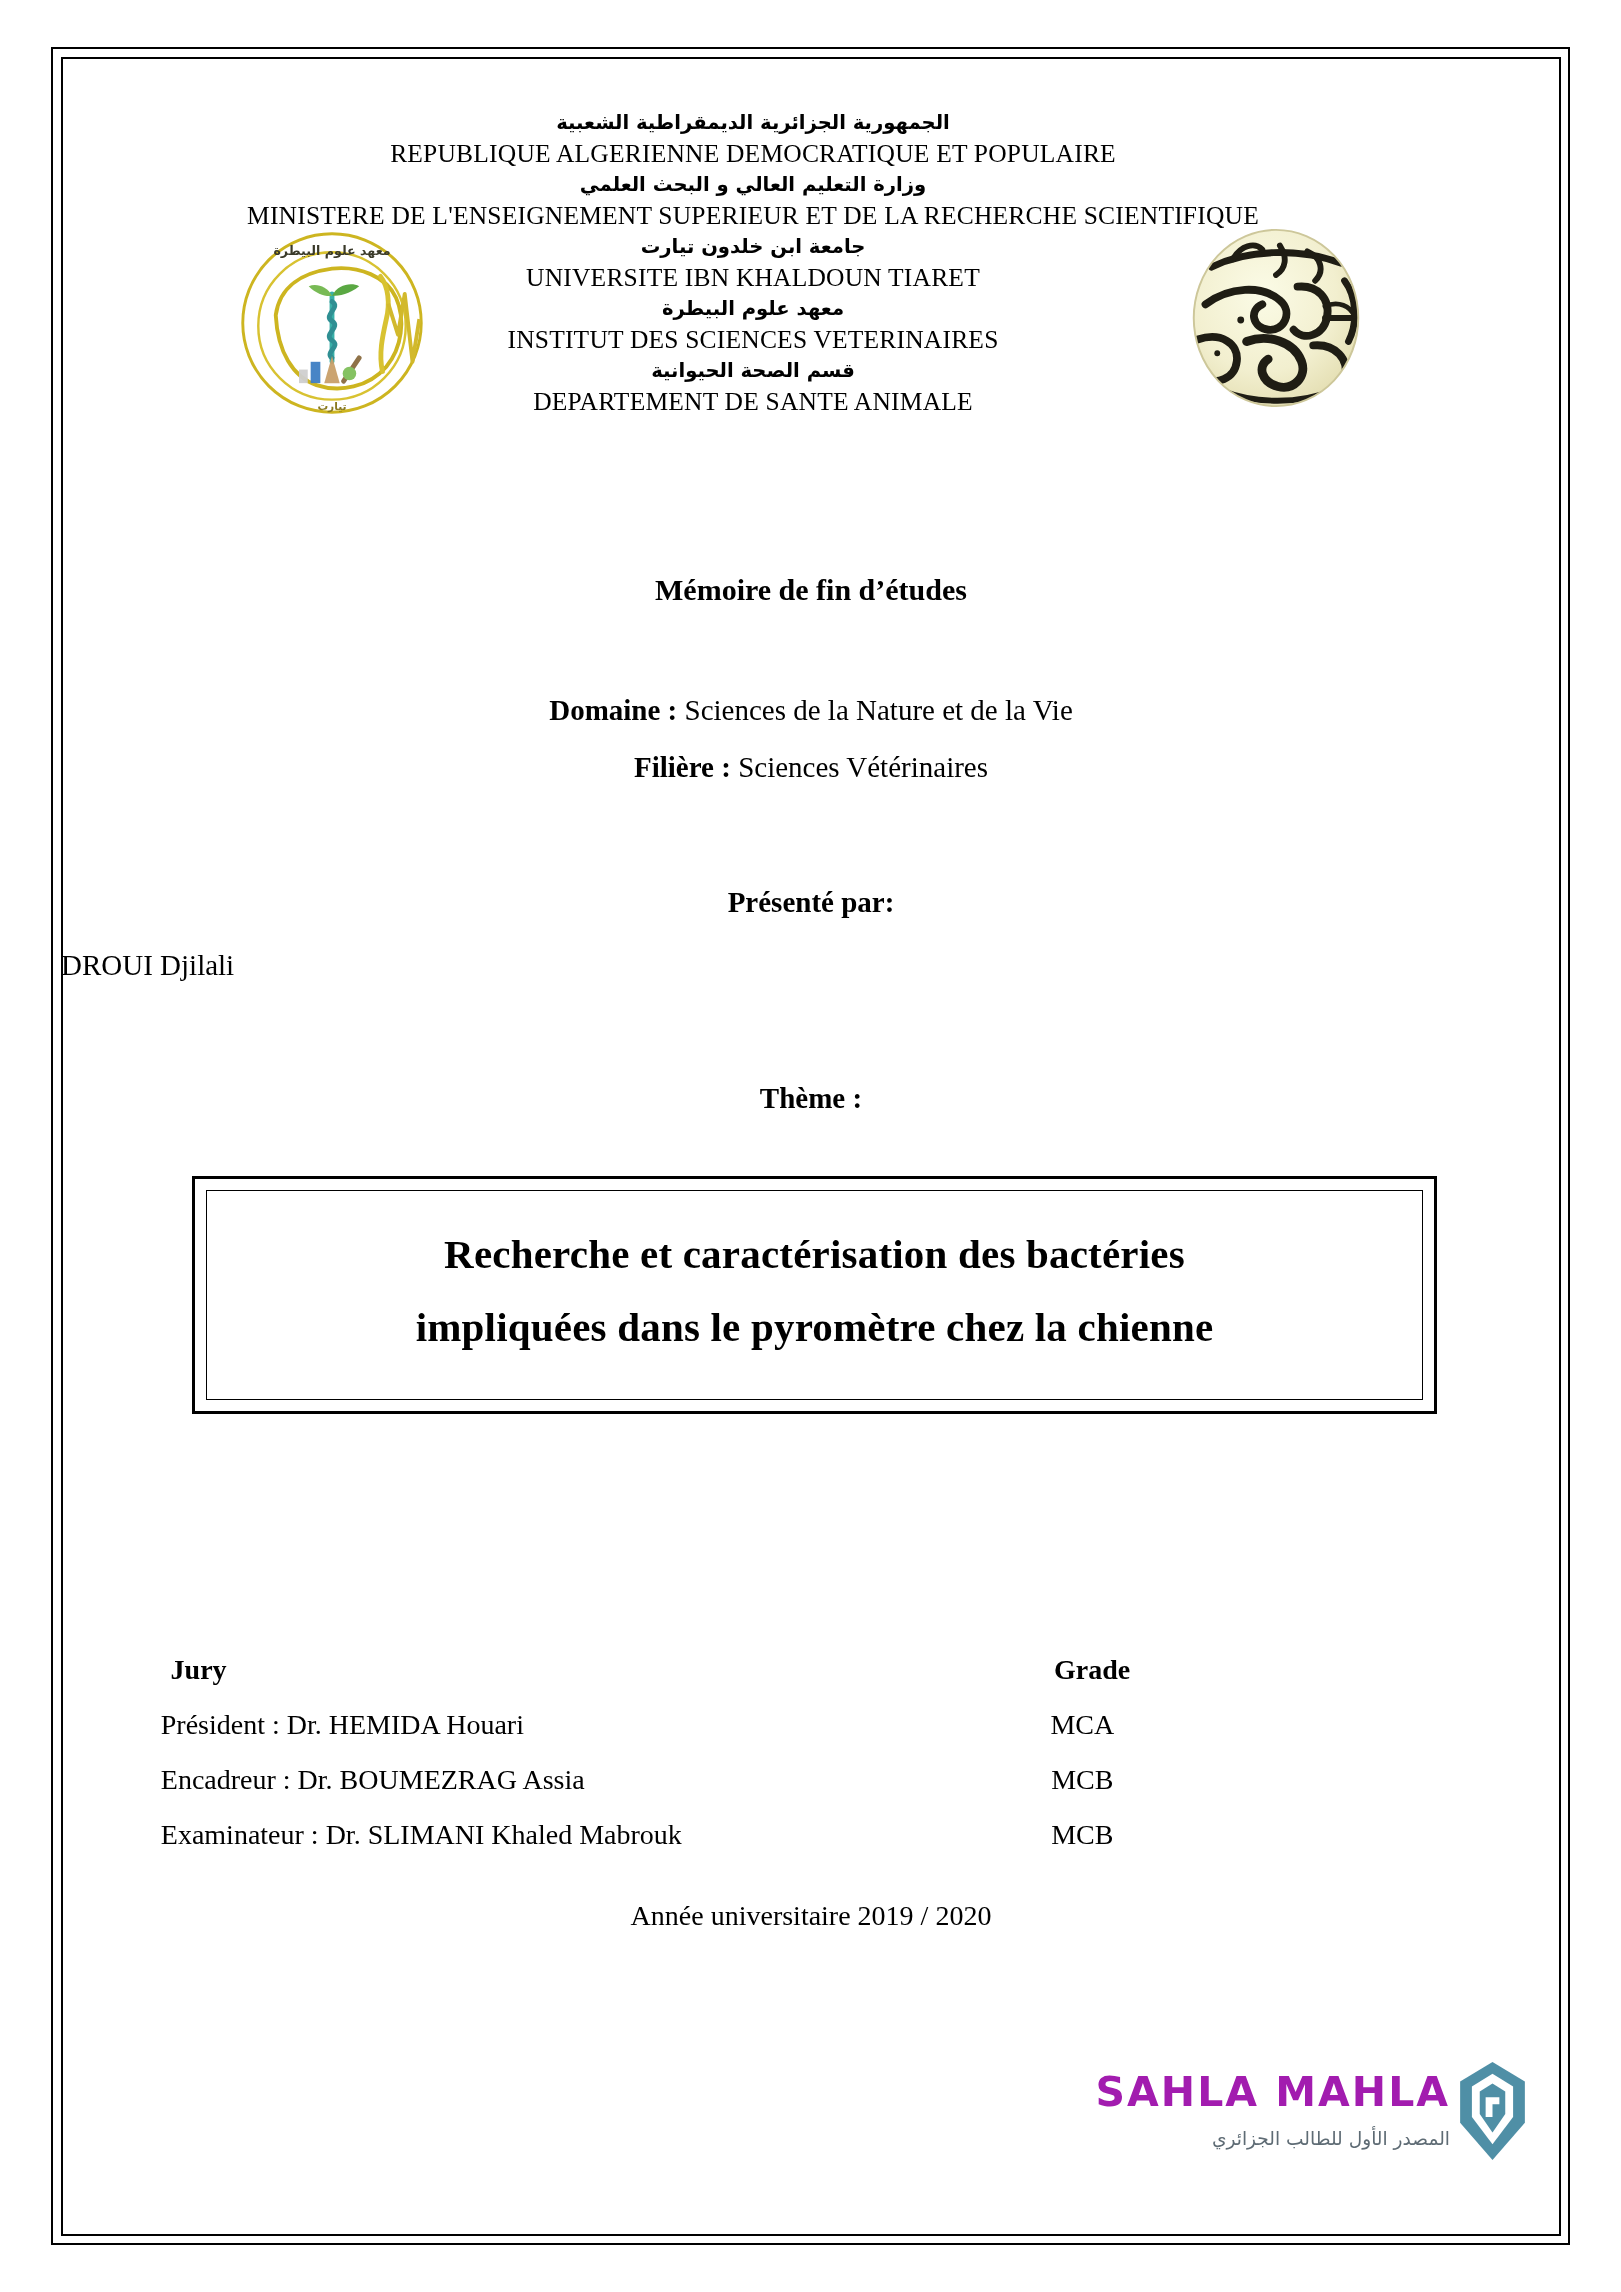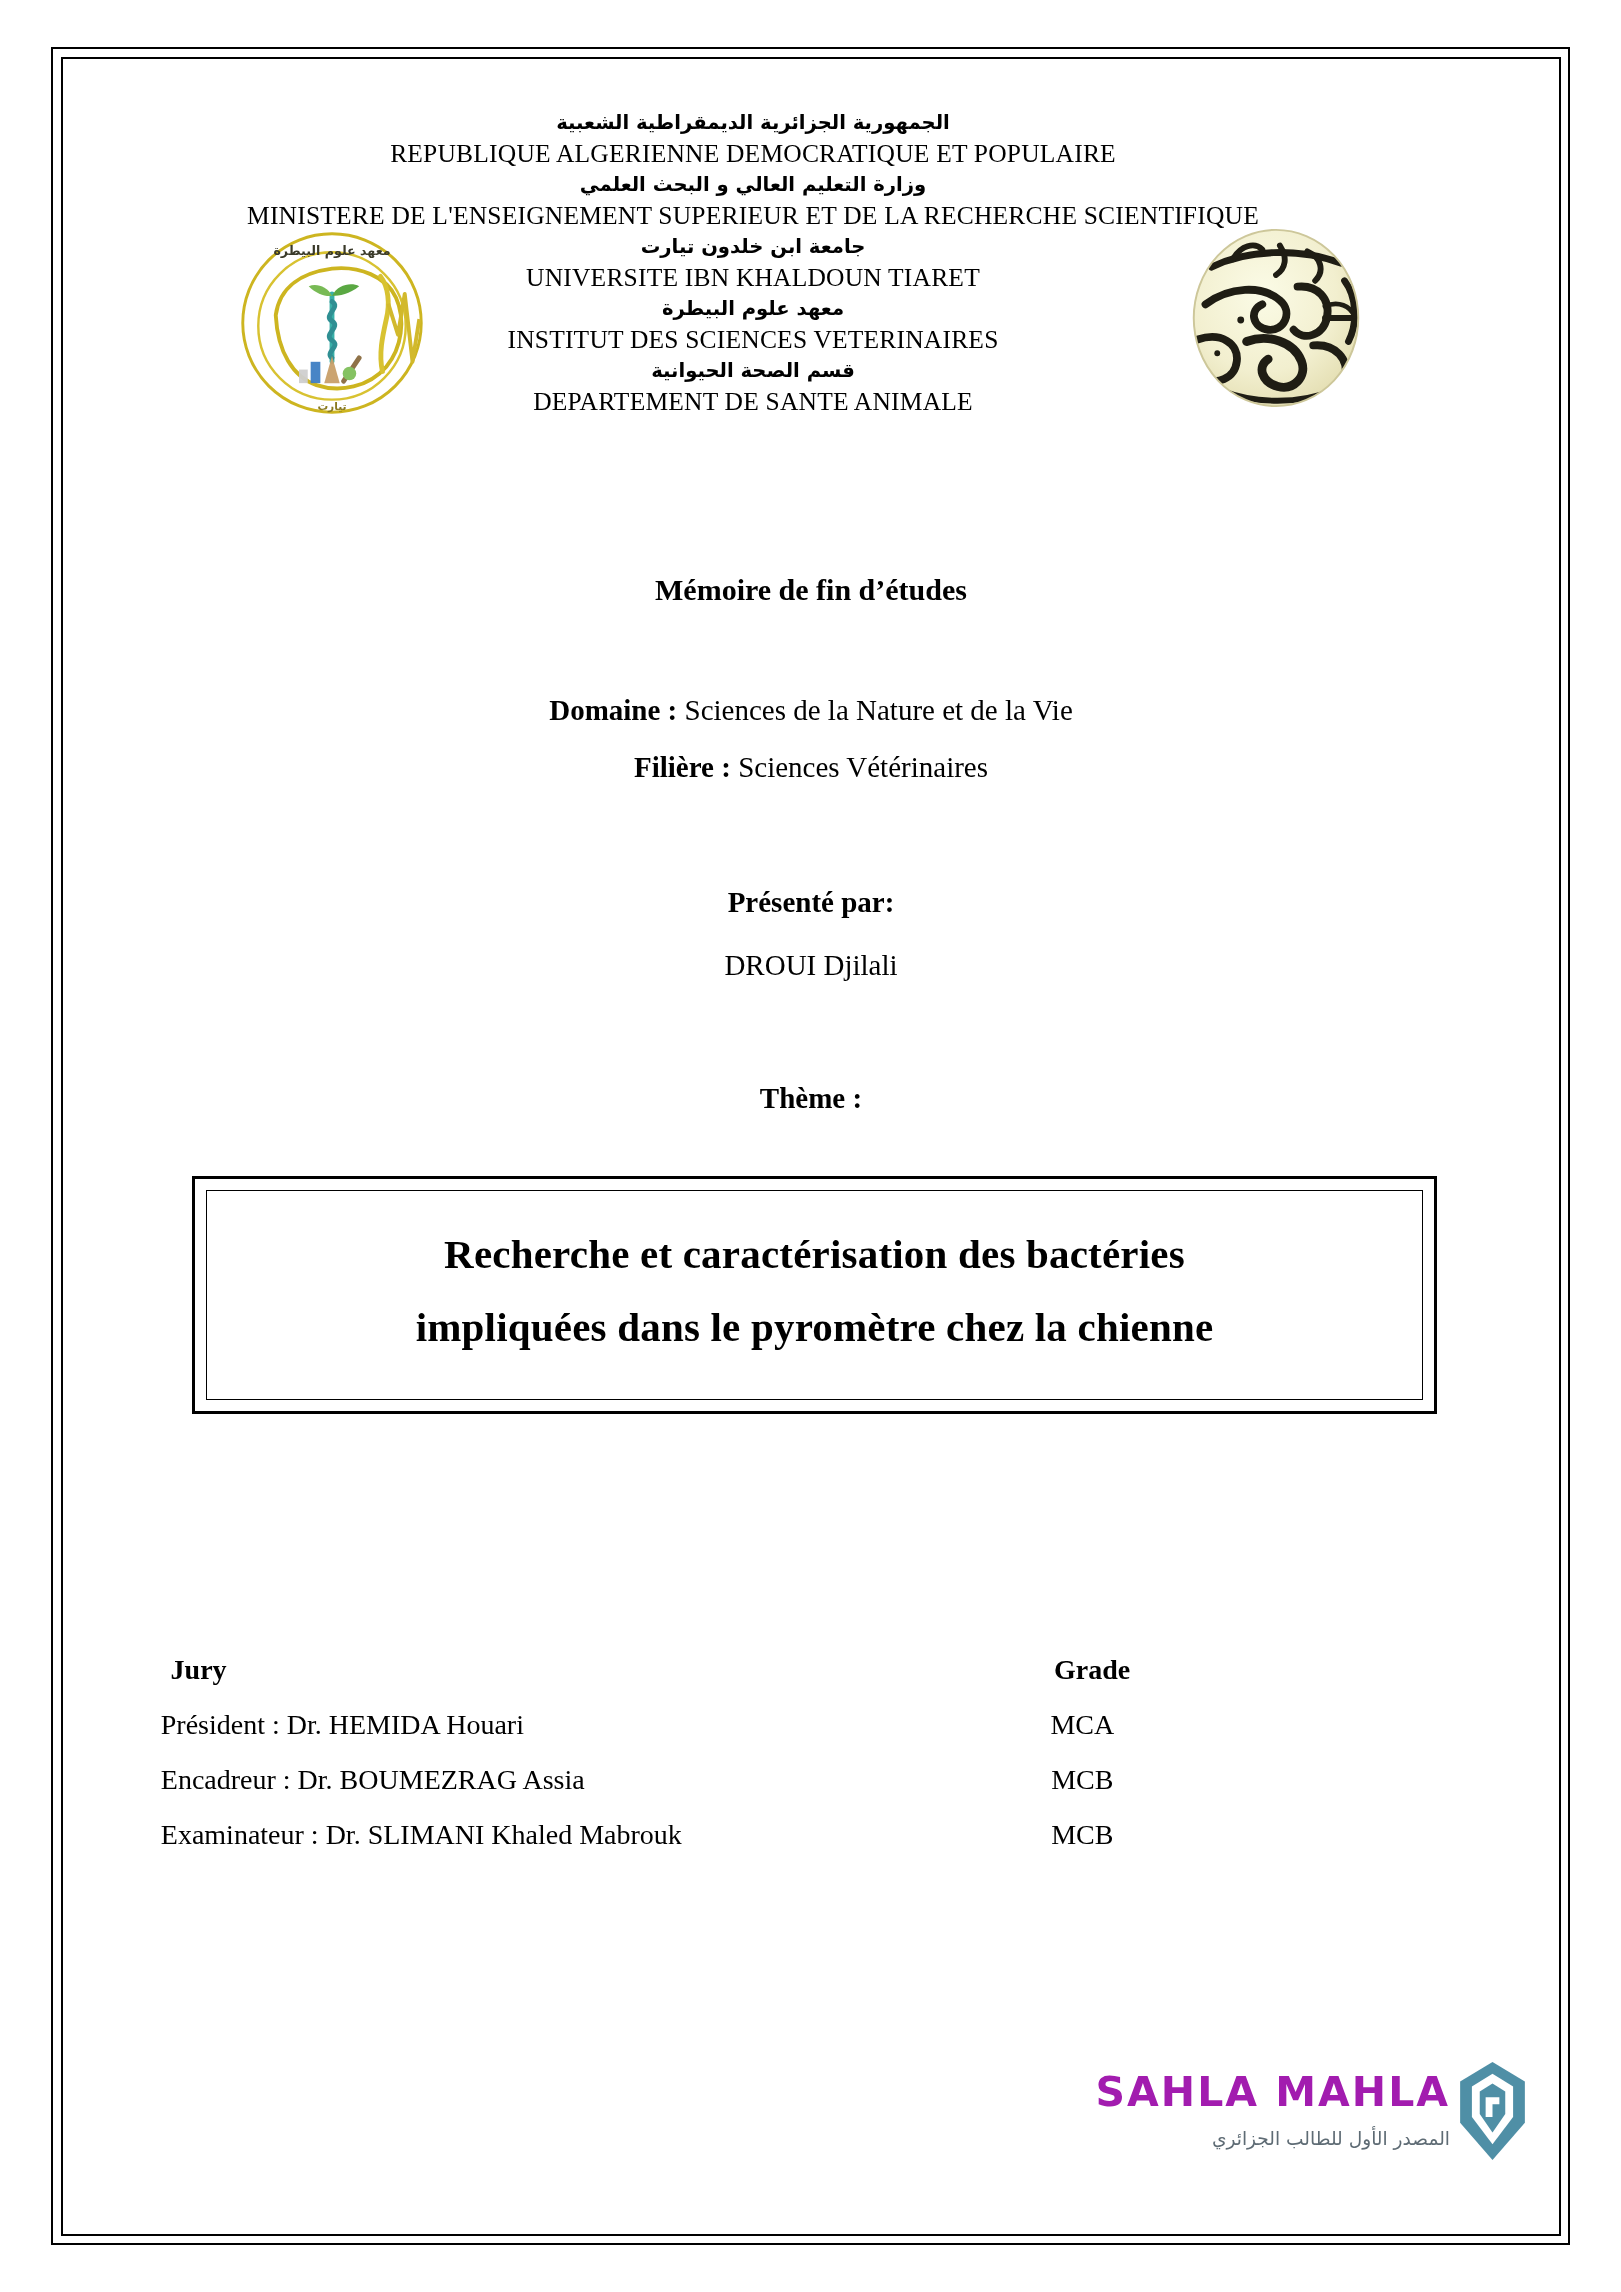--- a/index.html
+++ b/index.html
@@ -101,21 +101,21 @@
   .presente-label {
     position: absolute;
     left: 0; top: 829px; width: 1500px;
     text-align: center;
     font-size: 29px;
     font-weight: bold;
   }
   .presente-name {
     position: absolute;
     left: 0; top: 892px; width: 1500px;
-    text-align: center;
+    text-align: left;
     font-size: 29px;
   }
   .theme-label {
     position: absolute;
     left: 0; top: 1025px; width: 1500px;
     text-align: center;
     font-size: 29px;
     font-weight: bold;
   }
 
@@ -337,20 +337,21 @@
     <div class="jury-row">
       <div class="jury-left">Encadreur : Dr. BOUMEZRAG Assia</div>
       <div class="jury-right">MCB</div>
     </div>
     <div class="jury-row">
       <div class="jury-left">Examinateur : Dr. SLIMANI Khaled Mabrouk</div>
       <div class="jury-right">MCB</div>
     </div>
   </div>
 
+  <div class="annee">Année universitaire 2019 / 2020</div>
 
 </div>
 
 <div class="watermark">
   <div class="wm-text">SAHLA MAHLA</div>
   <div class="wm-sub">المصدر الأول للطالب الجزائري</div>
   <div class="wm-mark">
     <svg viewBox="0 0 74 104" width="73" height="102" aria-hidden="true">
       <path d="M37 2 L70 22 L70 64 L37 102 L4 64 L4 22 Z" fill="#4f8fa6"></path>
       <path d="M37 14 L58 27 L58 58 L37 86 L16 58 L16 27 Z" fill="#ffffff"></path>

